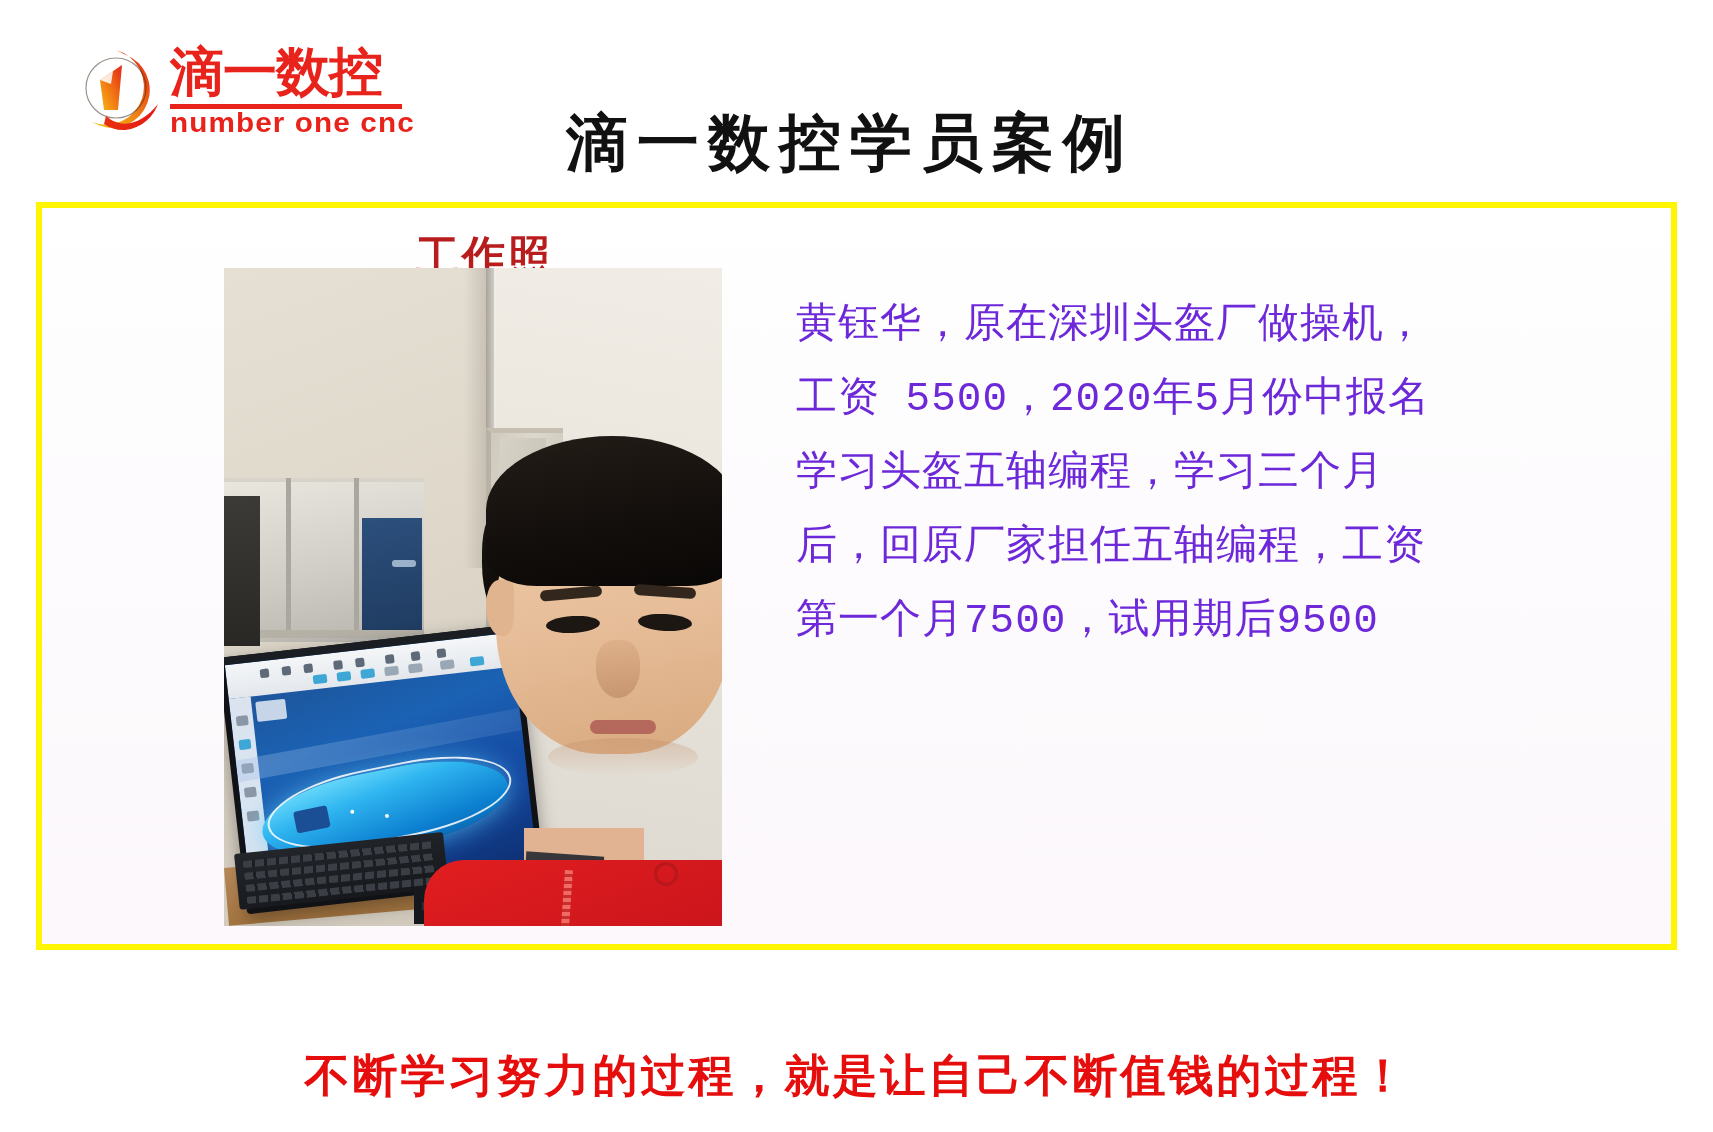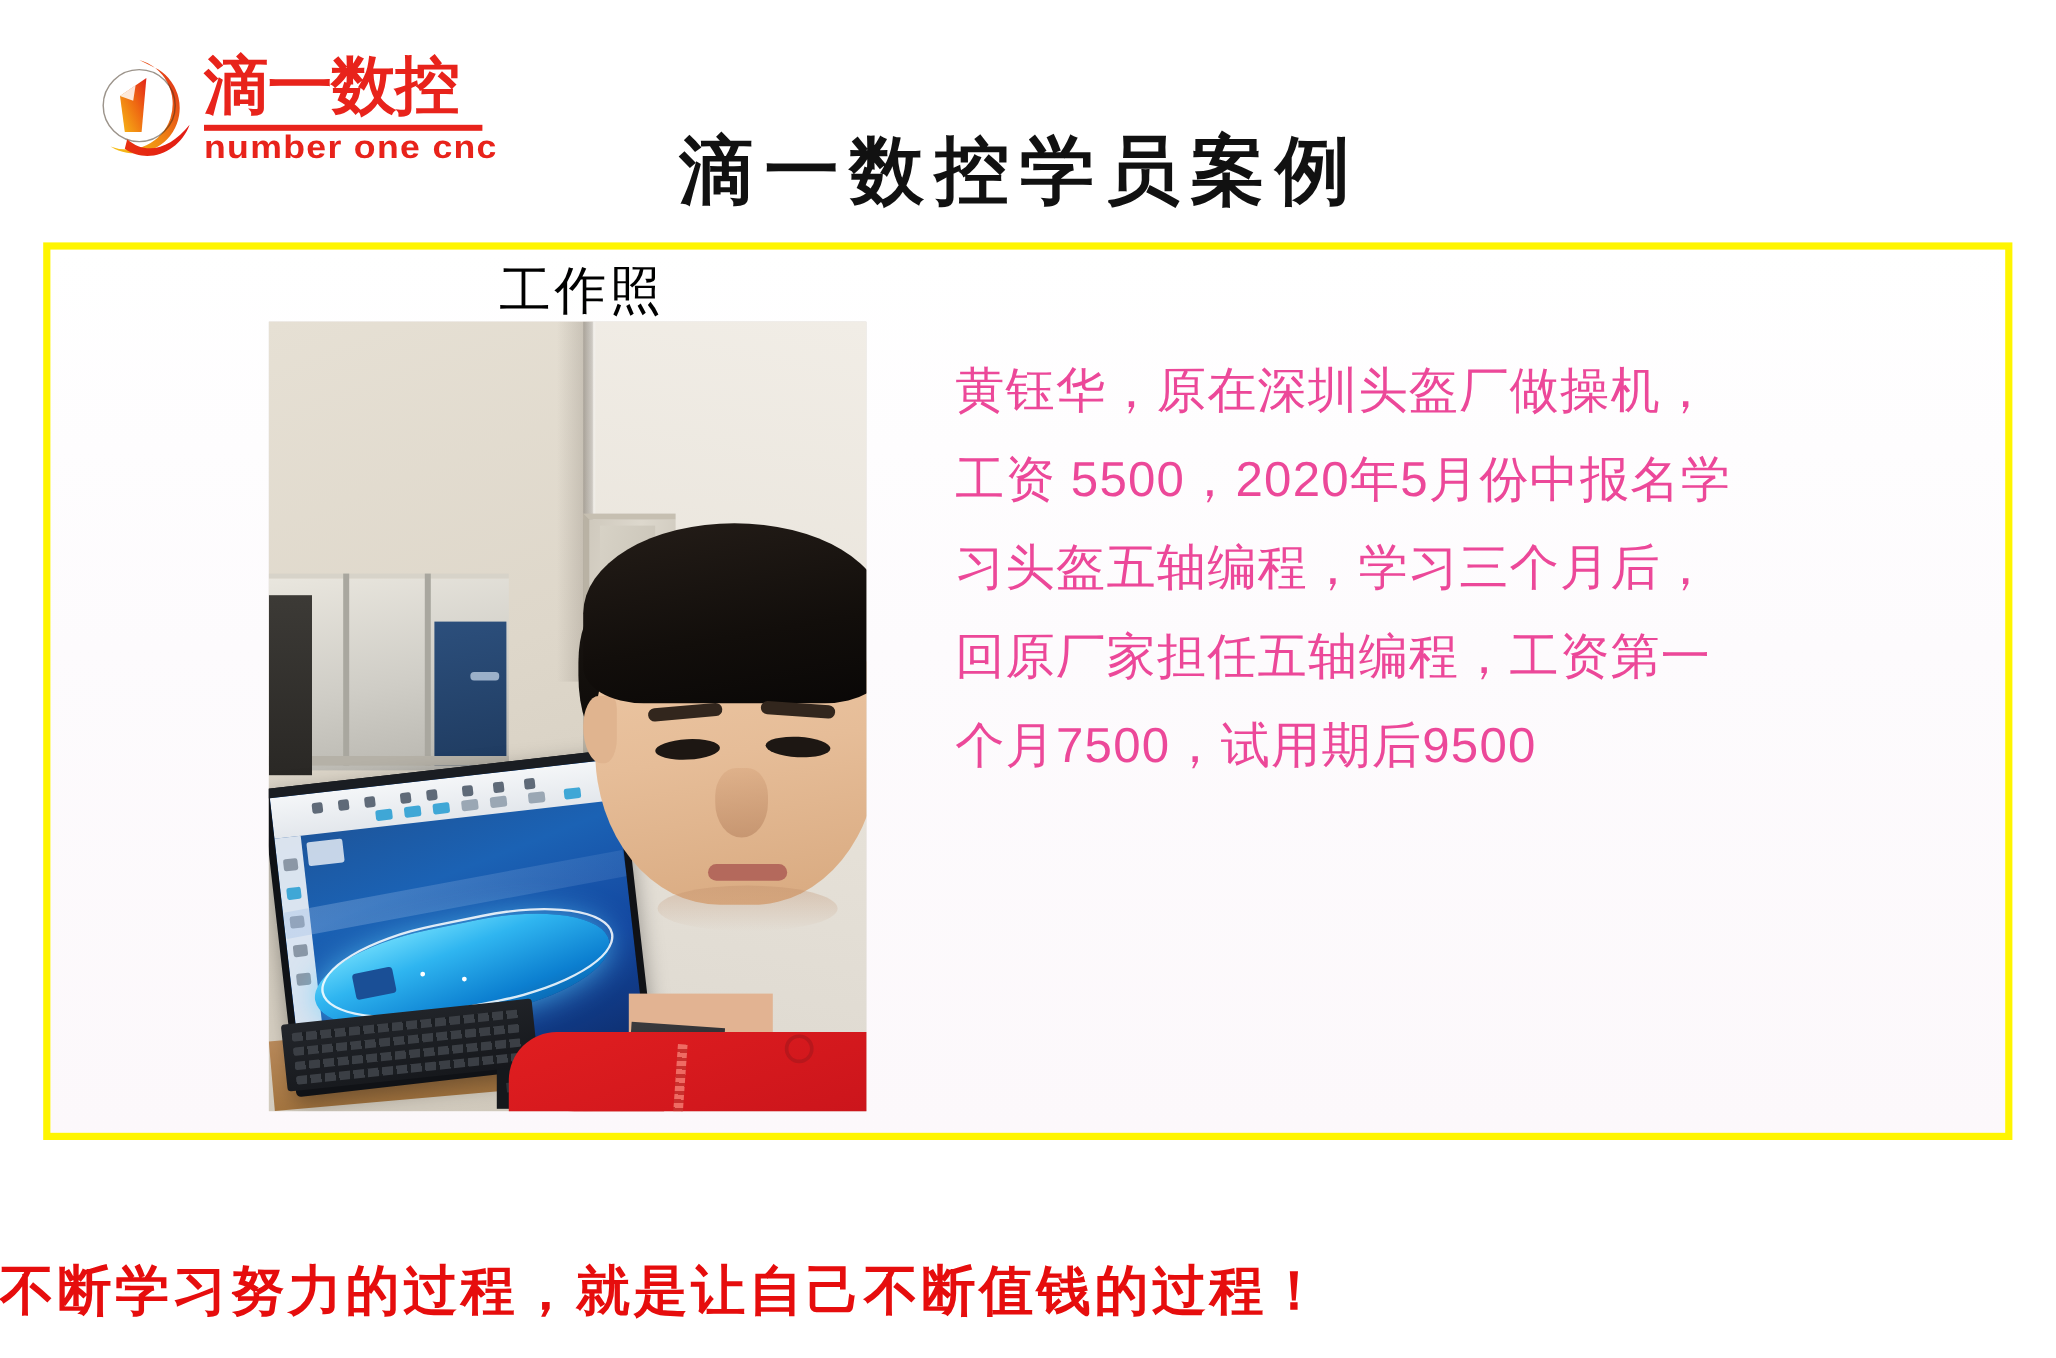--- a/index.html
+++ b/index.html
@@ -93,27 +93,27 @@
     height: 748px;
     border: 6px solid #fff500;
     box-sizing: border-box;
     background: linear-gradient(180deg, #ffffff 0%, #fdfbfd 45%, #fcf8fb 100%);
   }
 
   
   #photo-label {
     position: absolute;
     left: 416px;
-    top: 219px;
+    top: 232px;
     font-family: "Liberation Serif", "DejaVu Serif", serif;
-    font-weight: normal;
+    font-weight: bold;
     font-size: 43px;
     line-height: 50px;
     letter-spacing: 3px;
-    color: #000000;
+    color: #b91c1c;
     white-space: nowrap;
   }
 
   
   #work-photo {
     position: absolute;
     left: 224px;
     top: 268px;
     width: 498px;
     height: 658px;
@@ -344,33 +344,34 @@
     background: linear-gradient(180deg, rgba(190,140,104,0.35), rgba(190,140,104,0));
     border-radius: 50%;
   }
 
   
   #case-text {
     position: absolute;
     left: 796px;
     top: 288px;
     width: 656px;
-    font-family: Liberation Sans, sans-serif;
+    font-family: Liberation Mono, monospace;
     font-size: 41px;
     line-height: 74px;
     letter-spacing: 1px;
-    color: #ec4899;
+    color: #6d28d9;
   }
 
   
   #slogan {
     position: absolute;
     left: 0;
     top: 1048px;
     width: 1713px;
+    text-align: center;
     font-family: "Liberation Serif", "DejaVu Serif", serif;
     font-weight: bold;
     font-size: 45px;
     line-height: 56px;
     letter-spacing: 3px;
     color: #e60d0d;
     white-space: nowrap;
   }
 </style>
 </head>

